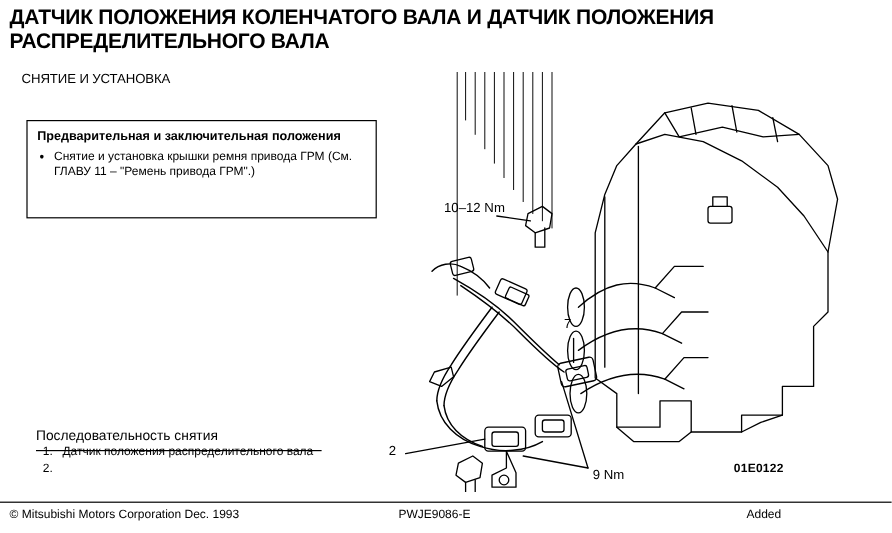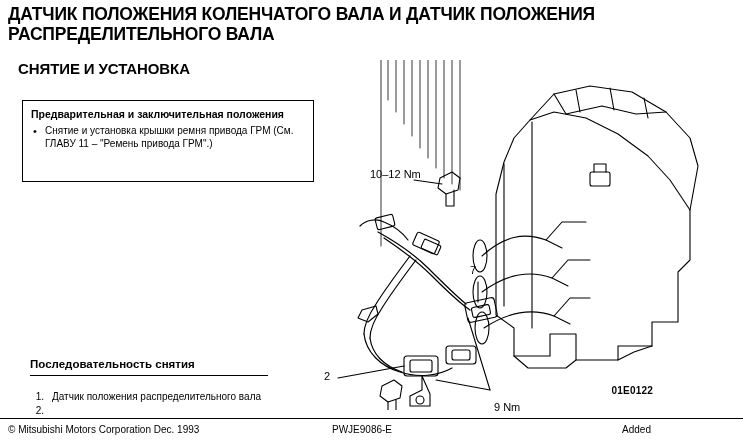--- a/index.html
+++ b/index.html
@@ -30,22 +30,22 @@
     width: 620px;
     font-size: 17.5px;
     font-weight: bold;
     line-height: 1.15;
     letter-spacing: -0.2px;
   }
   .subtitle {
     position: absolute;
     left: 18px;
     top: 60px;
-    font-size: 15px;
-    font-weight: bold;
+    font-size: 11px;
+    font-weight: normal;
     letter-spacing: -0.1px;
   }
 
   
   .prebox {
     position: absolute;
     left: 22px;
     top: 100px;
     width: 292px;
     height: 82px;
@@ -79,22 +79,22 @@
 
   
   .seq {
     position: absolute;
     left: 30px;
     top: 358px;
     width: 300px;
   }
   .seq-title {
     font-size: 11.5px;
-    font-weight: bold;
-    margin-bottom: 20px;
+    font-weight: normal;
+    margin-bottom: 0;
   }
   .seq-row {
     display: flex;
     font-size: 10px;
     line-height: 1.35;
   }
   .seq-num {
     width: 22px;
     text-align: right;
     padding-right: 8px;
@@ -265,21 +265,21 @@
           <line x1="20" y1="318" x2="86" y2="306"></line>
           <line x1="172" y1="330" x2="118" y2="320"></line>
           <line x1="172" y1="330" x2="150" y2="258"></line>
         </g>
       </g>
     </svg>
 
     <div class="callout" style="left: 52px; top: 108px;">10–12 Nm</div>
     <div class="callout" style="left: 152px; top: 204px;">7</div>
     <div class="callout" style="left: 6px; top: 310px;">2</div>
-    <div class="callout" style="left: 176px; top: 341px;">9 Nm</div>
+    <div class="callout" style="left: 176px; top: 330px;">9 Nm</div>
   </div>
 
   <div class="fig-code">01E0122</div>
 
   <div class="footer-rule"></div>
   <div class="footer footer-left">© Mitsubishi Motors Corporation  Dec.  1993</div>
   <div class="footer footer-center">PWJE9086-E</div>
   <div class="footer footer-right">Added</div>
 
 </div>

